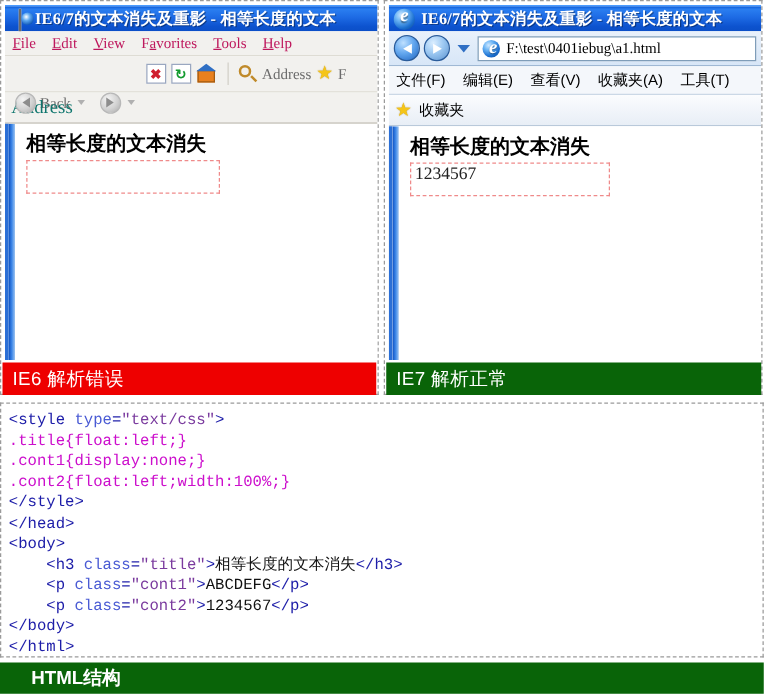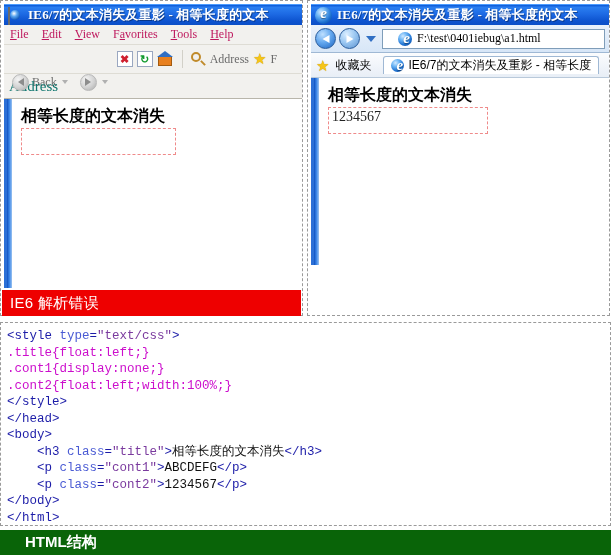--- a/index.html
+++ b/index.html
@@ -29,20 +29,21 @@
   .ie-win{position:absolute;left:3px;top:3px;width:298px;height:286px;overflow:hidden;}
   .ie6-win{ }
   .titlebar{
     height:20px;
     background:linear-gradient(to bottom,#0a58d6 0%,#2a7ef0 12%,#1d6ae4 45%,#0d53cf 80%,#0b4fc7 100%);
     display:flex;align-items:center;
     padding-left:4px;
     color:#ffffff;
     overflow:hidden;
     border-top:1px solid #4a9bff;
+    text-align:center;
   }
   .titlebar .tb-icon{
     width:15px;height:15px;margin-right:5px;flex:0 0 auto;
     position:relative;
   }
   .titlebar .tb-text{
     font-family:"Liberation Serif", serif;
     font-weight:bold;
     font-size:13px;
     white-space:nowrap;
@@ -133,21 +134,21 @@
   }
   .navcirc{width:21px;height:21px;border-radius:50%;position:relative;flex:0 0 auto;
     background:radial-gradient(circle at 35% 28%,#bfe0ff 0%,#64a8ef 45%,#1c63c0 100%);
     border:1px solid #2a5c9b;box-sizing:border-box;}
   .navcirc .arrow-l{border-right:7px solid #ffffff;}
   .navcirc .arrow-r{border-left:7px solid #ffffff;}
   .navcirc.fwd{background:radial-gradient(circle at 35% 28%,#dbeeff 0%,#9cc8f2 45%,#5b92cf 100%);}
   .dropcaret{width:0;height:0;border-left:5px solid transparent;border-right:5px solid transparent;border-top:6px solid #2f6fc4;margin:0 3px;}
   .ie7-addr{
     flex:1;height:20px;background:#ffffff;border:1px solid #7f9db9;
-    display:flex;align-items:center;gap:5px;padding-left:15px;margin-right:4px;box-sizing:border-box;
+    display:flex;align-items:center;gap:5px;padding-left:3px;margin-right:4px;box-sizing:border-box;
   }
   .ie7-addr .txt{font-family:"Liberation Serif", serif;font-size:12px;color:#000;white-space:nowrap;}
   .ie7-menubar{
     height:22px;background:#f4f7fb;border-bottom:1px solid #cbd8e6;
     display:flex;align-items:center;padding-left:6px;gap:14px;
     font-size:12px;color:#000;
   }
   .ie7-menubar .mi{white-space:nowrap;}
   .ie7-fav{
     height:24px;background:linear-gradient(to bottom,#fbfcfe 0%,#e8eef6 100%);
@@ -287,43 +288,49 @@
         <span class="navcirc fwd">
             <span class="arrow-r"></span>
           </span>
         <span class="dropcaret"></span>
         <span class="ie7-addr">
           <span class="elogo" style="width:14px;height:14px;margin-right:0;"></span>
           <span class="txt">F:\test\0401iebug\a1.html</span>
         </span>
       </div>
 
+      <div class="ie7-menubar">
+        <span class="mi">文件(F)</span>
+        <span class="mi">编辑(E)</span>
+        <span class="mi">查看(V)</span>
+        <span class="mi">收藏夹(A)</span>
+        <span class="mi">工具(T)</span>
+      </div>
 
       <div class="ie7-fav">
         <span class="star">★</span>
         <span>收藏夹</span>
-        <span class="ie7-tab" style="margin-left:6px;">
-          <span class="elogo" style="width:13px;height:13px;margin-right:0;"></span>
-          <span>IE6/7的文本消失及重影 - 相等长度</span>
-        </span>
       </div>
 
       <div class="pagearea" style="height:187px;">
         <div class="scrollstrip"></div>
         <div class="pageinner">
           <h3 class="h3-title">相等长度的文本消失</h3>
           <p class="cont2 filled">1234567</p>
         </div>
       </div>
 
     </div>
   </div>
 
   <div class="caption cap-red">
     <span>IE6 解析错误</span>
   </div>
+  <div class="caption cap-green">
+    <span>IE7 解析正常</span>
+  </div>
 </div>
 
 <div class="codeblock" id="codeblock"><div>&lt;style <span class="attr">type</span>=<span class="val">"text/css"</span>&gt;</div><div><span class="sel">.title{float:left;}</span></div><div><span class="sel">.cont1{display:none;}</span></div><div><span class="sel">.cont2{float:left;width:100%;}</span></div><div>&lt;/style&gt;</div><div>&lt;/head&gt;</div><div>&lt;body&gt;</div><div>    &lt;h3 <span class="attr">class</span>=<span class="val">"title"</span>&gt;<span class="txt">相等长度的文本消失</span>&lt;/h3&gt;</div><div>    &lt;p <span class="attr">class</span>=<span class="val">"cont1"</span>&gt;<span class="txt">ABCDEFG</span>&lt;/p&gt;</div><div>    &lt;p <span class="attr">class</span>=<span class="val">"cont2"</span>&gt;<span class="txt">1234567</span>&lt;/p&gt;</div><div>&lt;/body&gt;</div><div>&lt;/html&gt;</div></div>
 
 <div class="cap-bottom">
   <span>HTML结构</span>
 </div>
 
 </body></html>

